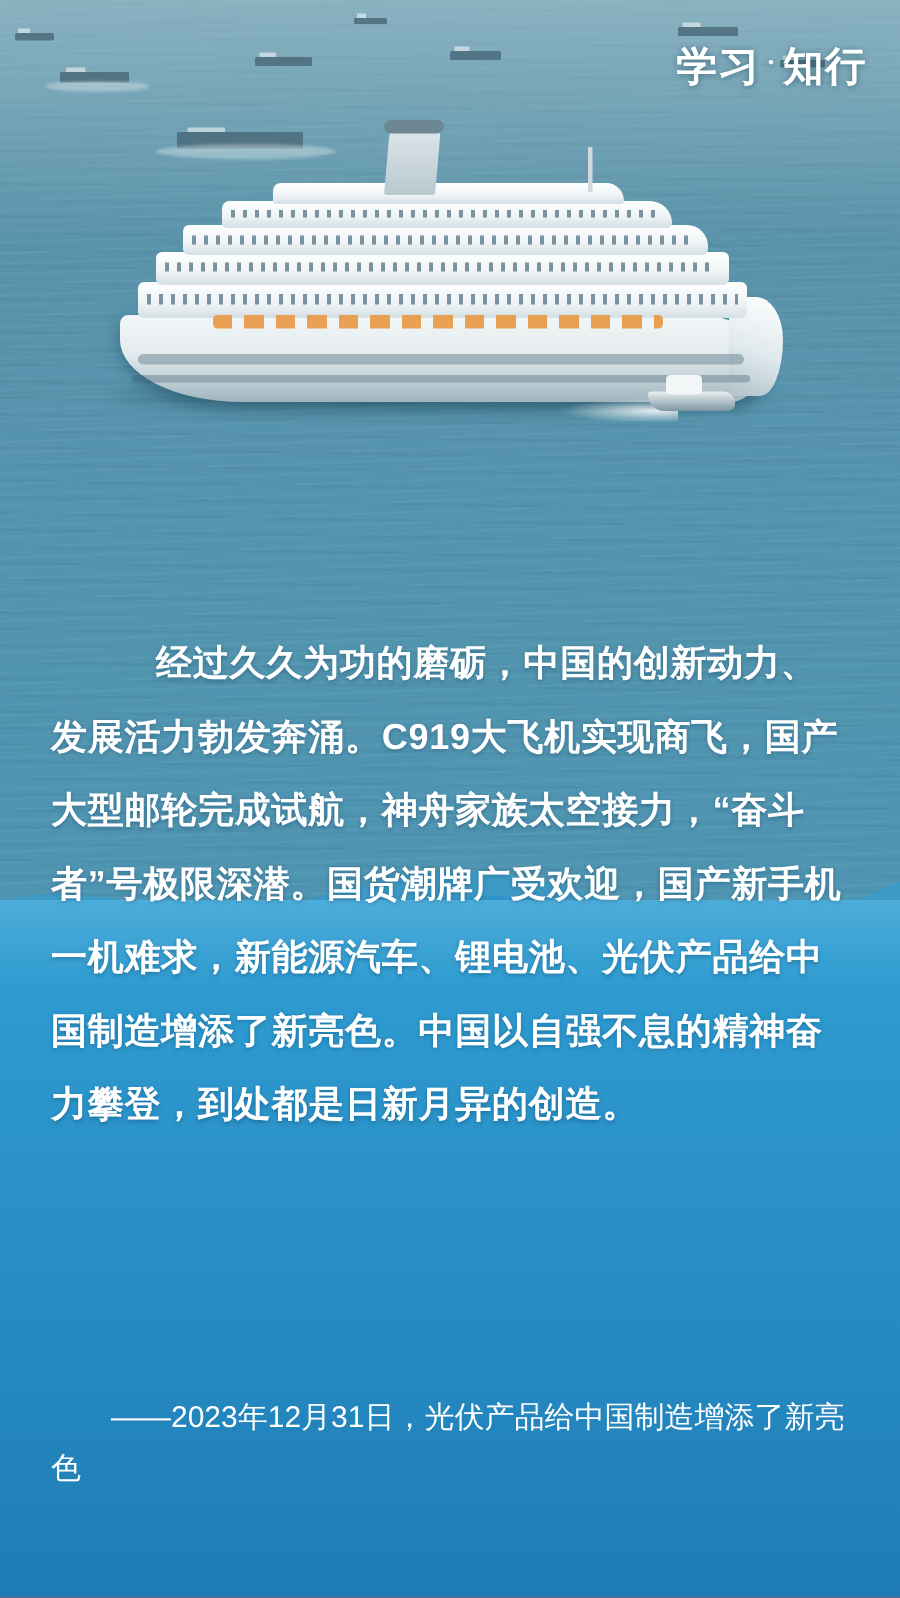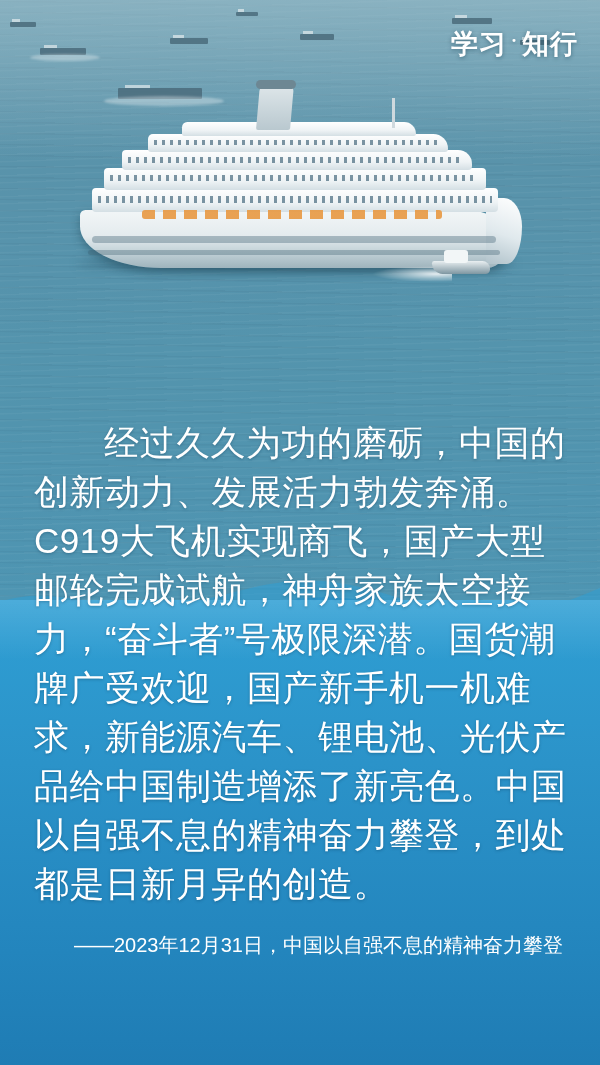--- a/index.html
+++ b/index.html
@@ -207,23 +207,23 @@
     left: 0; top: 0; width: 600px; height: 60px;
     background: linear-gradient(180deg, rgba(255,255,255,.14), rgba(255,255,255,0));
   }
 
   .body-text {
     position: absolute;
     left: 34px;
     top: -182px;
     width: 534px;
     color: #ffffff;
-    font-size: 35px;
+    font-size: 24px;
     line-height: 49px;
-    font-weight: normal;
+    font-weight: bold;
     letter-spacing: .5px;
     text-indent: 70px;
     text-shadow: 0 1px 3px rgba(0,50,80,.35);
   }
 
   .attribution {
     position: absolute;
     left: 34px;
     top: 328px;
     width: 534px;
@@ -312,16 +312,16 @@
 
   <svg class="wave" viewBox="0 0 600 90" preserveAspectRatio="none">
     <path d="M0,46 C60,26 110,62 175,50 C240,38 280,16 345,28 C410,40 455,70 520,58 C560,50 585,38 600,32 L600,90 L0,90 Z" fill="#2f9fd4" opacity="0.55"></path>
     <path d="M0,60 C70,42 120,74 190,64 C255,55 295,34 360,44 C425,54 470,80 535,70 C568,65 588,56 600,50 L600,90 L0,90 Z" fill="#2b93c9" opacity="0.85"></path>
     <path d="M0,74 C70,60 130,86 200,78 C270,70 310,54 375,62 C445,71 480,88 545,82 C570,80 588,76 600,72 L600,90 L0,90 Z" fill="#2b93c9"></path>
   </svg>
 
   <div class="panel">
     <div class="panel-top-fade"></div>
     <div class="body-text">经过久久为功的磨砺，中国的创新动力、发展活力勃发奔涌。C919大飞机实现商飞，国产大型邮轮完成试航，神舟家族太空接力，“奋斗者”号极限深潜。国货潮牌广受欢迎，国产新手机一机难求，新能源汽车、锂电池、光伏产品给中国制造增添了新亮色。中国以自强不息的精神奋力攀登，到处都是日新月异的创造。</div>
-    <div class="attribution">——2023年12月31日，中国以自强不息的精神奋力攀登</div>
+    <div class="attribution">——2023年12月31日，光伏产品给中国制造增添了新亮色</div>
   </div>
 
 </div>
 
 </body></html>

